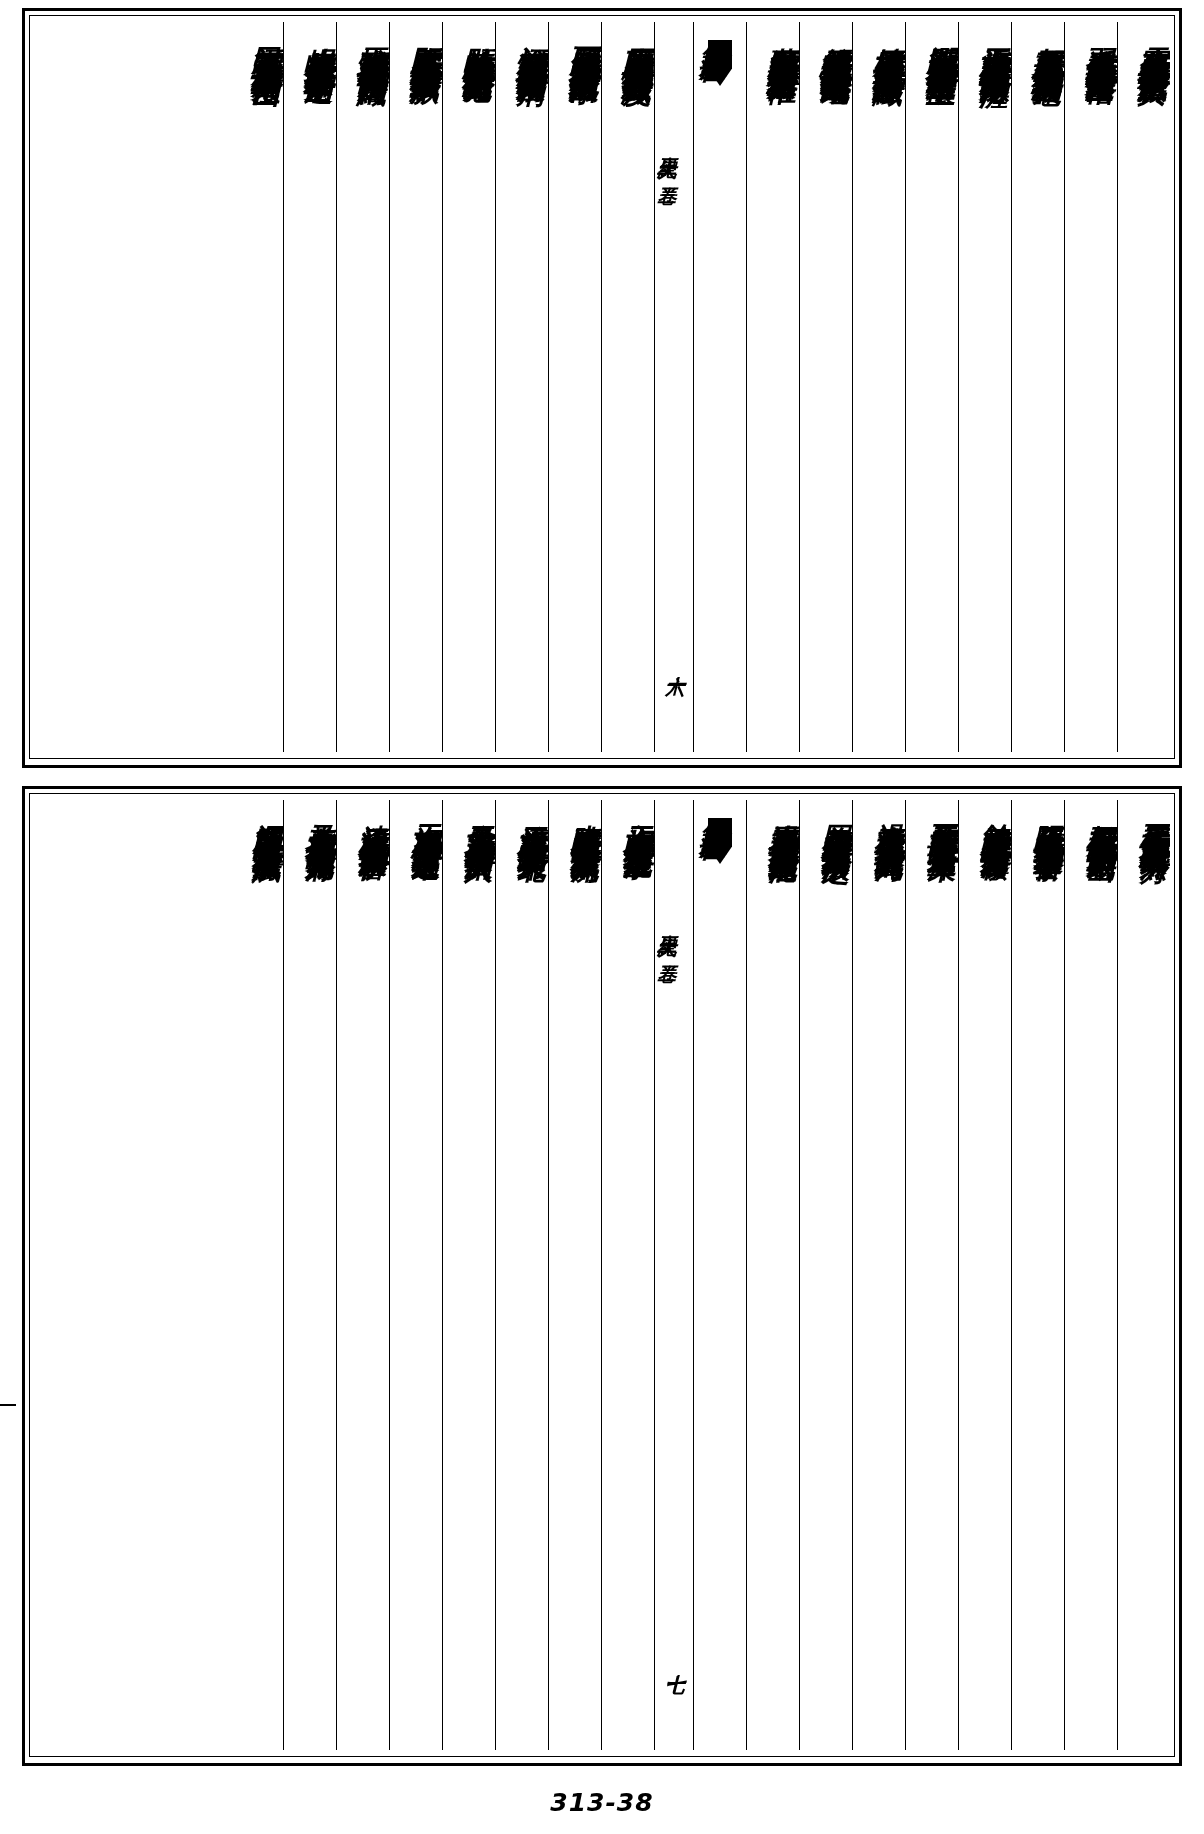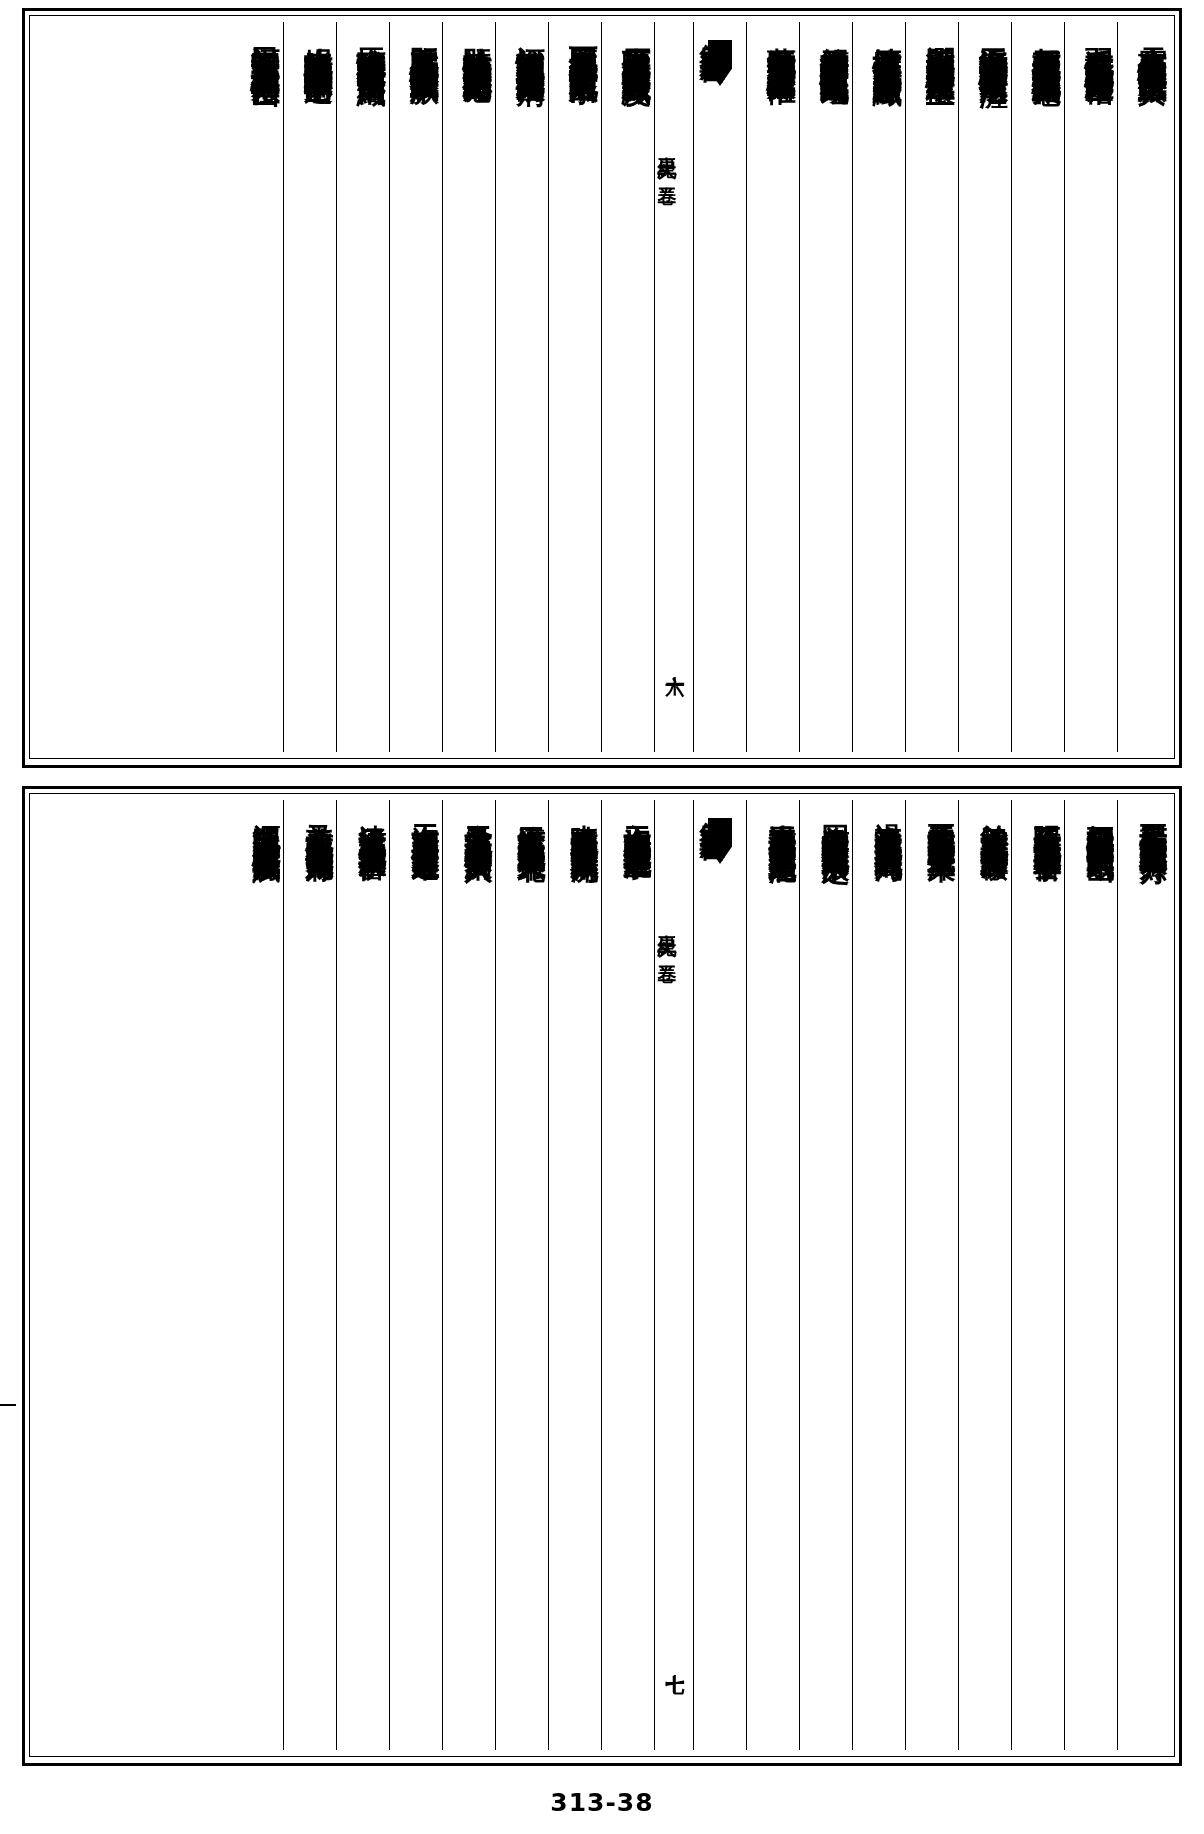--- a/index.html
+++ b/index.html
@@ -17,20 +17,21 @@
   }
 
   .page-wrap {
     width: 1204px;
     height: 1834px;
     box-sizing: border-box;
     padding: 8px 18px 0 18px;
     display: flex;
     flex-direction: column;
     align-items: center;
+    font-style: italic;
   }
 
   
   .block {
     box-sizing: border-box;
     width: 1160px;
     border: 3px solid #000;
     padding: 4px;
     background: #fff;
   }

